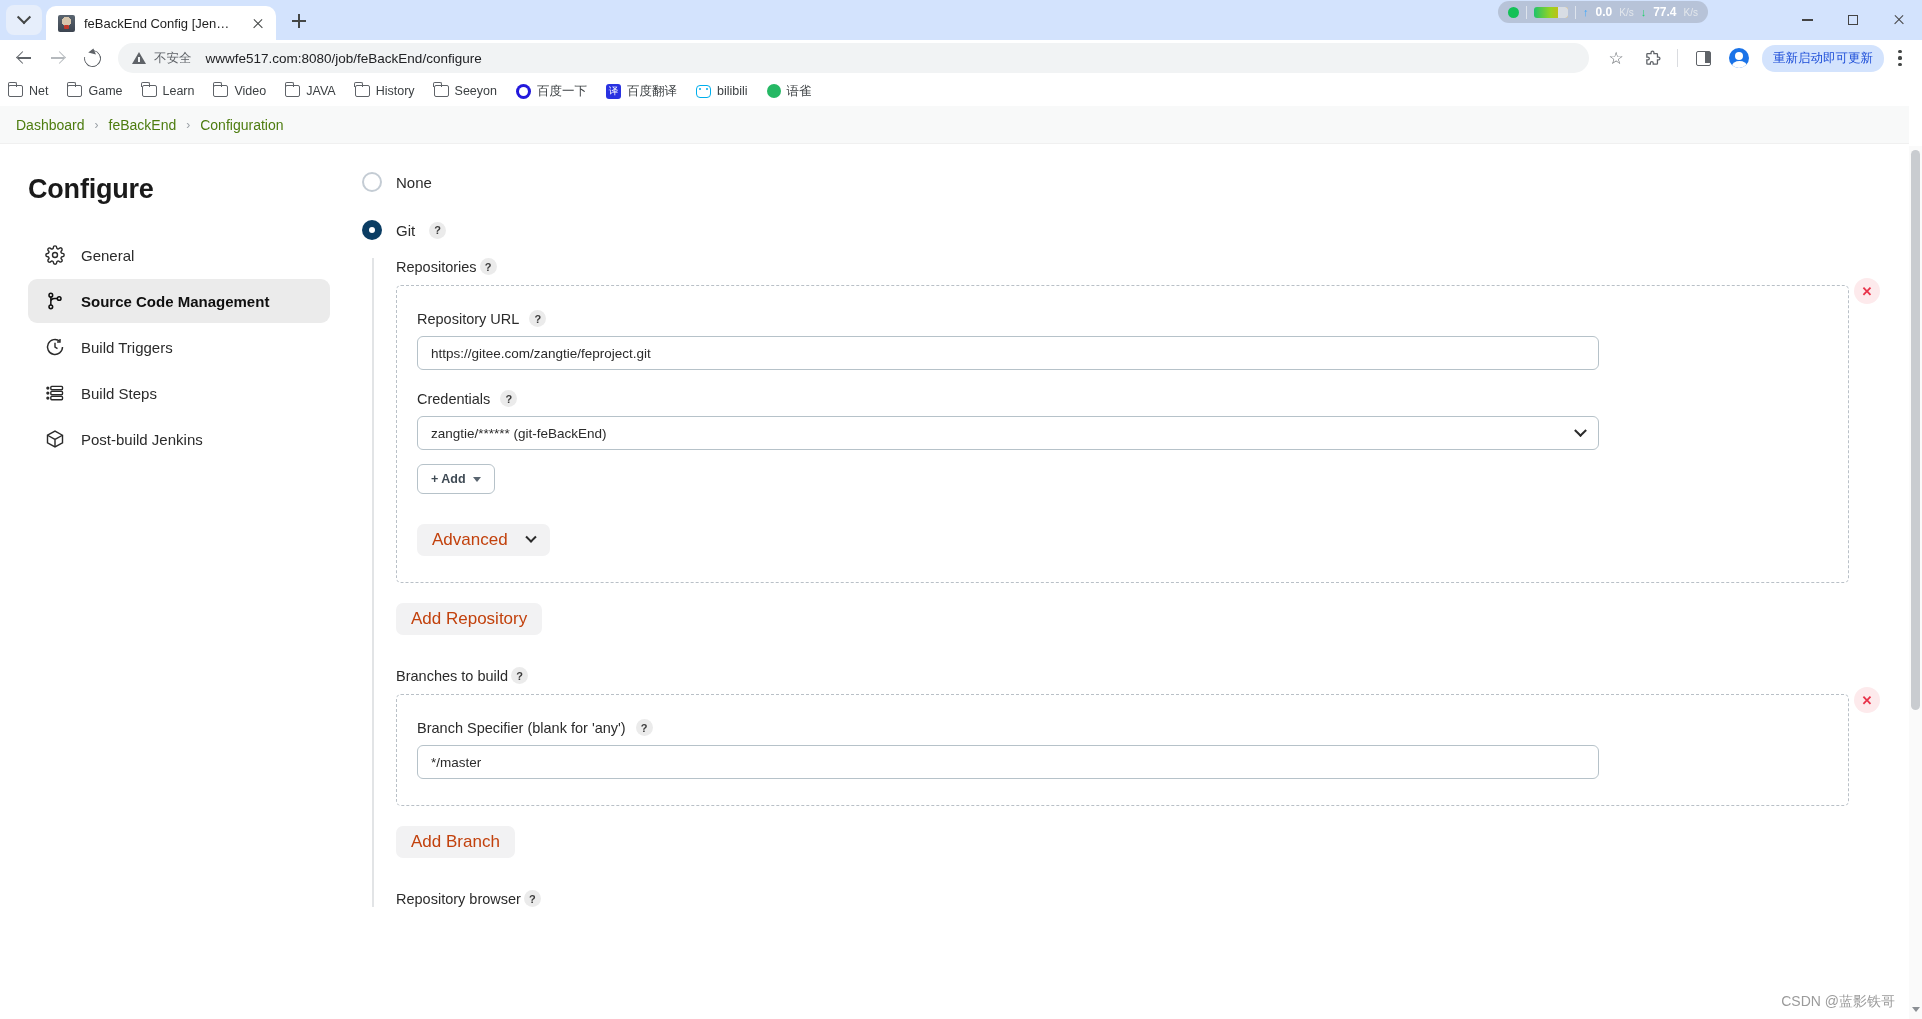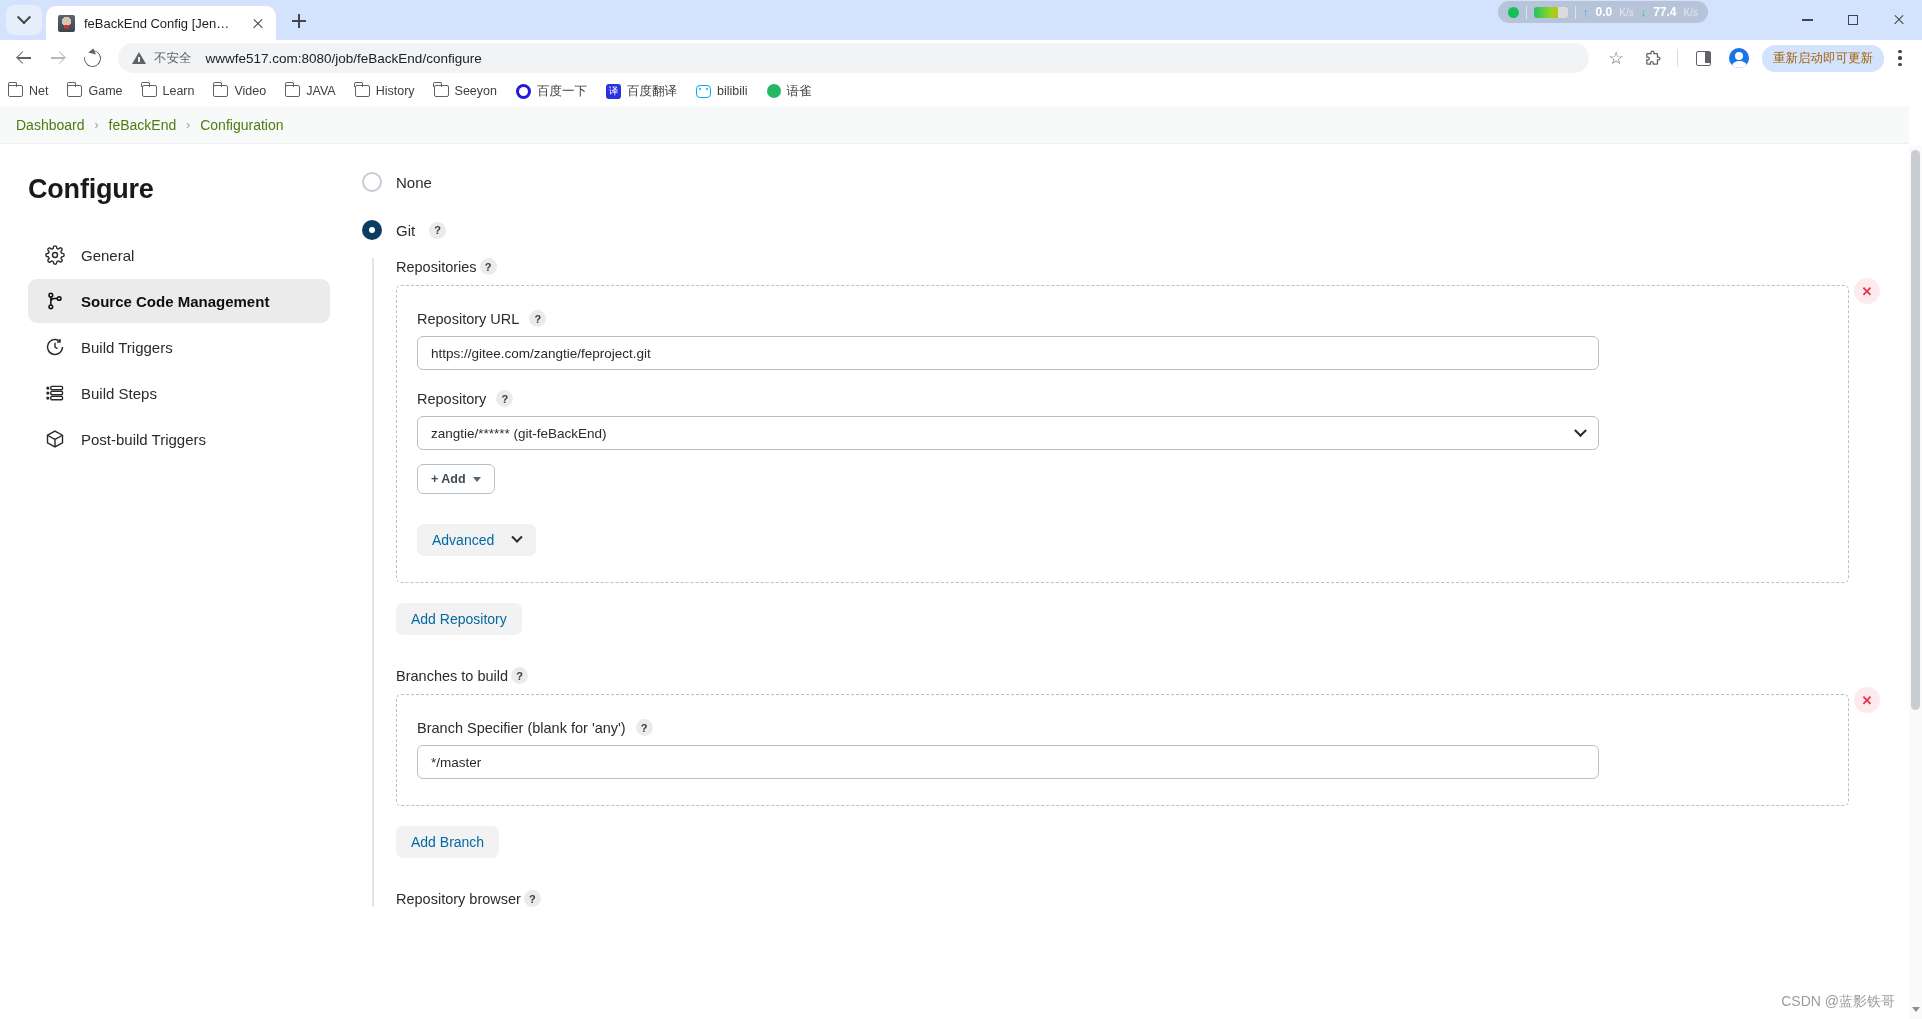--- a/index.html
+++ b/index.html
@@ -89,21 +89,21 @@
   .omni-url{color:#202124;font-size:13.5px;}
   .tb-ico{width:34px;height:32px;display:flex;align-items:center;justify-content:center;flex:0 0 auto;}
   .star{font-size:17px;color:#5f6368;line-height:1;}
   .ext-puzzle{width:17px;height:17px;}
   .vsep{width:1px;height:18px;background:#dadce0;margin:0 6px;}
   .sidepanel{width:15px;height:15px;border:1.6px solid #5f6368;border-radius:2px;position:relative;}
   .sidepanel::after{content:"";position:absolute;right:0;top:0;width:5px;height:11.8px;background:#5f6368;}
   .avatar{width:20px;height:20px;border-radius:50%;background:#1a73e8;position:relative;overflow:hidden;}
   .avatar::before{content:"";position:absolute;left:6px;top:3.5px;width:8px;height:8px;border-radius:50%;background:#fff;}
   .avatar::after{content:"";position:absolute;left:2.5px;top:13px;width:15px;height:10px;border-radius:50% 50% 0 0;background:#fff;}
-  .update-pill{height:27px;border-radius:13px;background:#d3e3fd;color:#a16207;font-size:12.5px;
+  .update-pill{height:27px;border-radius:13px;background:#d3e3fd;color:#1d4ed8;font-size:12.5px;
     display:flex;align-items:center;padding:0 11px;white-space:nowrap;margin-left:4px;}
   .kebab{width:28px;height:30px;display:flex;flex-direction:column;align-items:center;justify-content:center;gap:3px;}
   .kebab i{width:3.2px;height:3.2px;border-radius:50%;background:#444746;display:block;}
 
   .bookmarks { height: 30px; background:#fff; display:flex; align-items:center; padding:0 0; gap:3px; }
   .bm { display:flex;align-items:center;gap:6px;padding:4px 8px;border-radius:6px;font-size:12.5px;color:#3c4043;white-space:nowrap;}
   .folder{width:15px;height:12px;border:1.4px solid #5f6368;border-radius:2px;position:relative;flex:0 0 auto;}
   .folder::before{content:"";position:absolute;left:-1.4px;top:-4px;width:7px;height:4px;border:1.4px solid #5f6368;border-bottom:none;border-radius:2px 2px 0 0;}
   .fav-baidu{width:15px;height:15px;border-radius:50%;background:#2319dc;position:relative;flex:0 0 auto;}
   .fav-baidu::after{content:"";position:absolute;left:3px;top:3px;width:9px;height:9px;border-radius:50%;background:#fff;}
@@ -155,22 +155,22 @@
   .sub-label { display:flex;align-items:center;gap:10px; font-size:14.5px; color:#2b2b2b; margin-bottom:9px; }
   .input { width: 1182px; height:34px; border:1.5px solid #b6c2c9; border-radius:6px;
     padding: 0 13px; font-size:13.5px; color:#2b2b2b; display:flex; align-items:center;
     font-family:"Liberation Sans",sans-serif; background:#fff;}
   .select { width:1182px; height:34px; border:1.5px solid #b6c2c9; border-radius:6px;
     padding:0 13px; font-size:13.5px; color:#2b2b2b; display:flex; align-items:center; justify-content:space-between; background:#fff;}
   .sel-chev { width:9px;height:9px;border-right:2px solid #2b2b2b;border-bottom:2px solid #2b2b2b;transform:rotate(45deg) translate(-2px,-2px);}
   .btn-outline { margin-top:14px; height:30px; border:1.5px solid #b6c2c9; border-radius:6px; background:#fff;
     display:inline-flex; align-items:center; gap:7px; padding:0 13px; font-size:12.5px; font-weight:bold; color:#3f4a54;}
   .btn-caret{width:0;height:0;border-left:4px solid transparent;border-right:4px solid transparent;border-top:5px solid #5a6570;}
-  .btn-soft { height:32px; border:none; border-radius:7px; background:#f2f2f3; color:#0369a1;
-    display:inline-flex; align-items:center; gap:19px; padding:0 15px; font-size:14px; }
+  .btn-soft { height:32px; border:none; border-radius:7px; background:#f2f2f3; color:#c2410c;
+    display:inline-flex; align-items:center; gap:19px; padding:0 15px; font-size:17px; }
   .btn-soft .sel-chev { width:8px;height:8px;border-color:#2b2b2b; }
   .adv-wrap{ margin-top:30px; }
   .gap-20{ height:20px; }
   .section-gap{ height:26px; }
 
   .bottom-bar { position:absolute; left:0; bottom:0; width:1909px; height:58px; background:#fff;
     box-shadow: 0 -1px 0 #eceef0, 0 -10px 18px -14px rgba(0,0,0,.18);
     display:flex; align-items:center; padding-left:366px; gap:14px; }
   .btn-save { height:36px; min-width:88px; border-radius:8px; background:#1267d8; color:#fff;
     font-size:14px; font-weight:bold; display:flex; align-items:center; justify-content:center; }
@@ -370,21 +370,21 @@
           <span>Build Steps</span>
         </div>
 
         <div class="side-item">
           <span class="side-ico">
             <svg width="20" height="20" viewBox="0 0 24 24" fill="none" stroke="#2b2b2b" stroke-width="1.7">
                 <path d="M21 7.5 12 2.5 3 7.5v9l9 5 9-5z"></path>
                 <path d="M3 7.5 12 12.5l9-5M12 12.5V21.5"></path>
               </svg>
           </span>
-          <span>Post-build Triggers</span>
+          <span>Post-build Jenkins</span>
         </div>
       </div>
 
       <div class="main">
 
         <div class="radio-row">
           <span class="radio"></span>
           <span class="radio-label">None</span>
         </div>
 
@@ -408,21 +408,21 @@
 
             <div class="sub-label">
               <span>Repository URL</span>
               <span class="help">?</span>
             </div>
             <div class="input">https://gitee.com/zangtie/feproject.git</div>
 
             <div class="gap-20"></div>
 
             <div class="sub-label">
-              <span>Repository</span>
+              <span>Credentials</span>
               <span class="help">?</span>
             </div>
             <div class="select">
               <span>zangtie/****** (git-feBackEnd)</span>
               <span class="sel-chev"></span>
             </div>
 
             <div class="btn-outline">
               <span>+ Add</span>
               <span class="btn-caret"></span>

